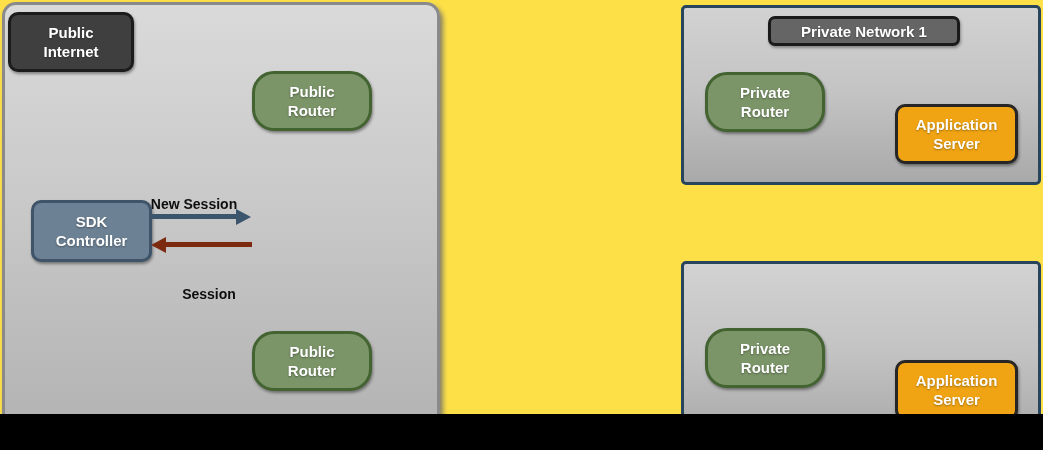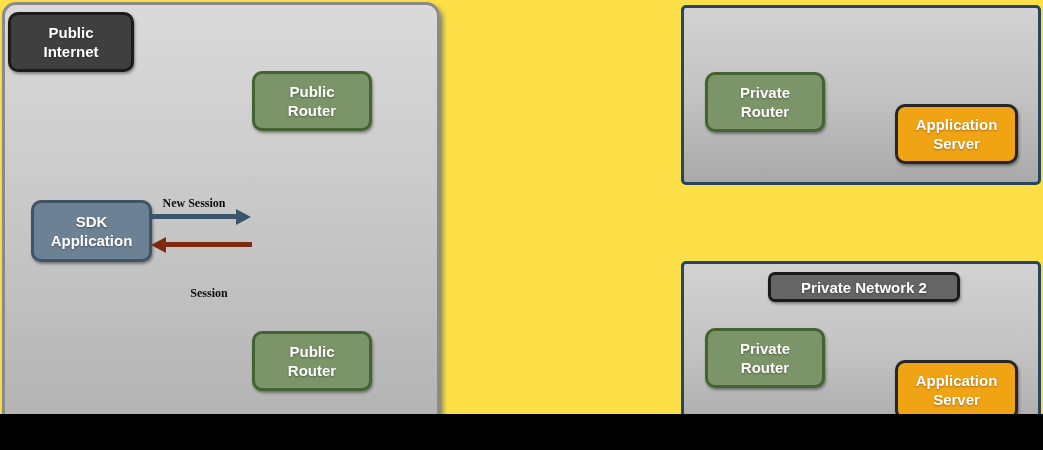--- a/index.html
+++ b/index.html
@@ -56,21 +56,21 @@
     line-height: 1.3;
     border-radius: 10px;
     border-style: solid;
     border-width: 3px;
     padding: 0 12px;
     box-sizing: border-box;
     text-shadow: 0 1px 2px rgba(0,0,0,0.35);
     box-shadow: 1px 2px 3px rgba(0,0,0,0.4);
   }
   .dark  { background: #3f3f3f; border-color: #1c1c1c; }
-  .green { background: #7b9468; border-color: #436331; }
+  .green { background: #7b9468; border-color: #436331; border-radius: 22px; }
   .slate { background: #6c8194; border-color: #3f5469; }
   .rust  { background: #a84e2b; border-color: #6b2710; }
   .orange{ background: #f0a413; border-color: #262626; margin-top: 32px; }
 
   
   .pub-internet  { left: 8px;   top: 12px;  width: 126px; height: 60px; }
   .pub-router-t  { left: 252px; top: 71px;  width: 120px; height: 60px; }
   .sdk-app       { left: 31px;  top: 200px; width: 121px; height: 62px; }
   .controller    { left: 252px; top: 203px; width: 120px; height: 57px; }
   .pub-router-b  { left: 252px; top: 331px; width: 120px; height: 60px; }
@@ -93,55 +93,54 @@
   .head-red {
     position: absolute; left: 151px; top: 237px;
     width: 0; height: 0;
     border-top: 8px solid transparent;
     border-bottom: 8px solid transparent;
     border-right: 15px solid #7c2b10;
   }
   .arrow-label {
     position: absolute;
     color: #0d0d0d;
-    font-size: 12px; font-weight: bold;
+    font-size: 14px; font-weight: bold;
     text-align: center;
-    font-family: Liberation Serif, serif;
   }
   .lbl-new-session { left: 150px; top: 196px; width: 88px; }
   .lbl-session     { left: 166px; top: 249px; width: 86px; margin-top: 37px; }
 </style>
 </head>
 <body>
 
 <div id="stage">
 
   <div class="zone"></div>
 
   <div class="node dark pub-internet">Public Internet</div>
 
   <div class="node green pub-router-t">Public Router</div>
 
-  <div class="node slate sdk-app">SDK Application</div>
+  <div class="node slate sdk-app">SDK Controller</div>
 
 
   <div class="node green pub-router-b">Public Router</div>
 
   <div class="arrow-label lbl-new-session">New Session</div>
   <div class="arrow-line line-blue"></div>
   <div class="head-blue"></div>
 
   <div class="arrow-line line-red"></div>
   <div class="head-red"></div>
   <div class="arrow-label lbl-session">Session</div>
 
   <div class="network n1">
+    <div class="net-title">Private Network 1</div>
     <div class="node green priv-router">Private Router</div>
     <div class="node orange app-server">Application Server</div>
   </div>
 
   <div class="network n2">
-    <div class="net-title">Private Network 2</div>
     <div class="node green priv-router">Private Router</div>
     <div class="node orange app-server">Application Server</div>
   </div>
 
 </div>
 
 </body></html>

